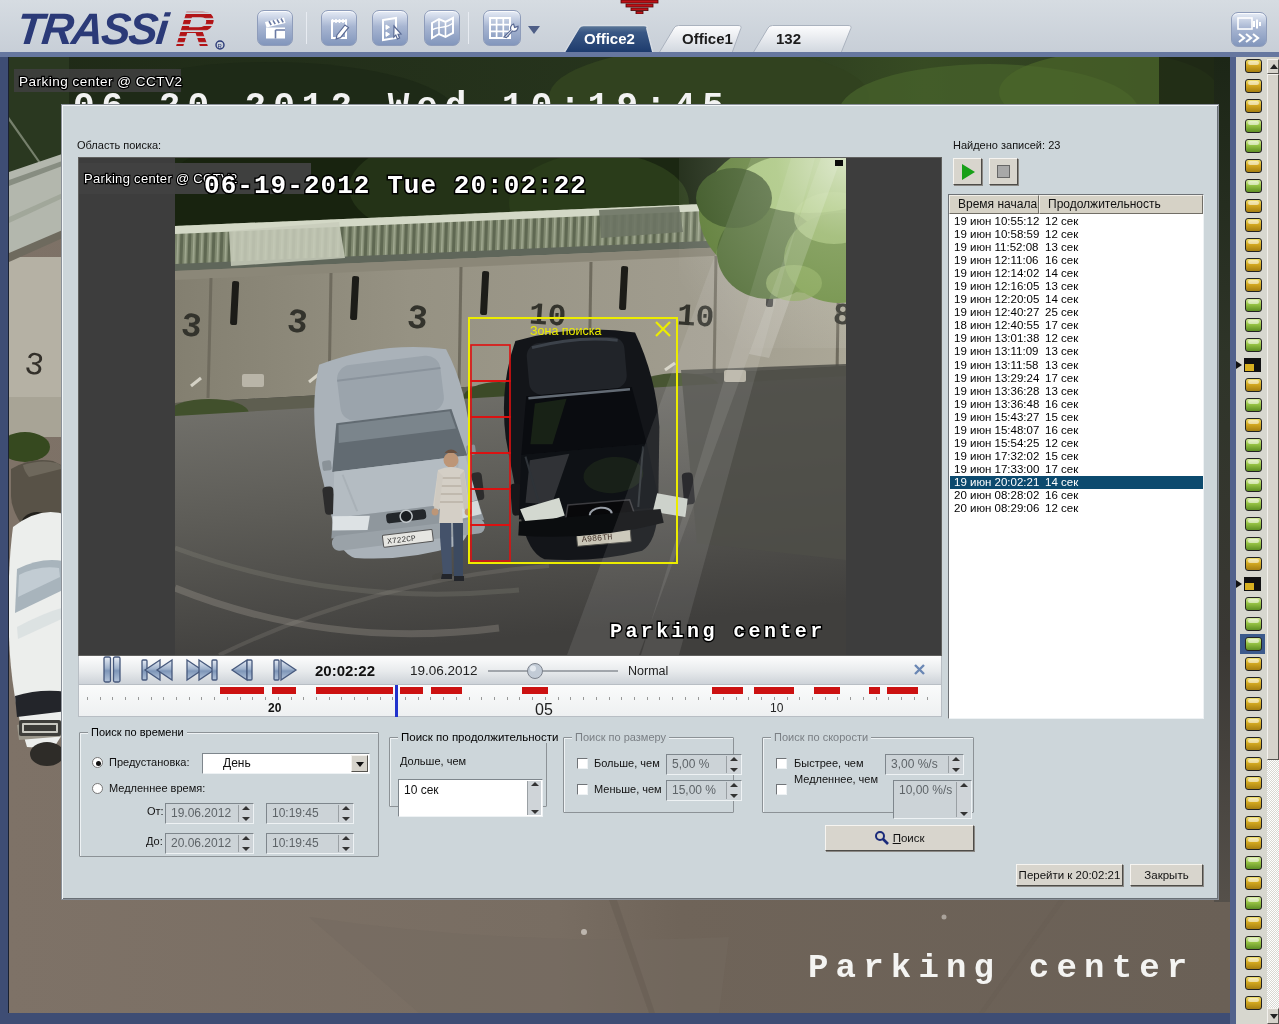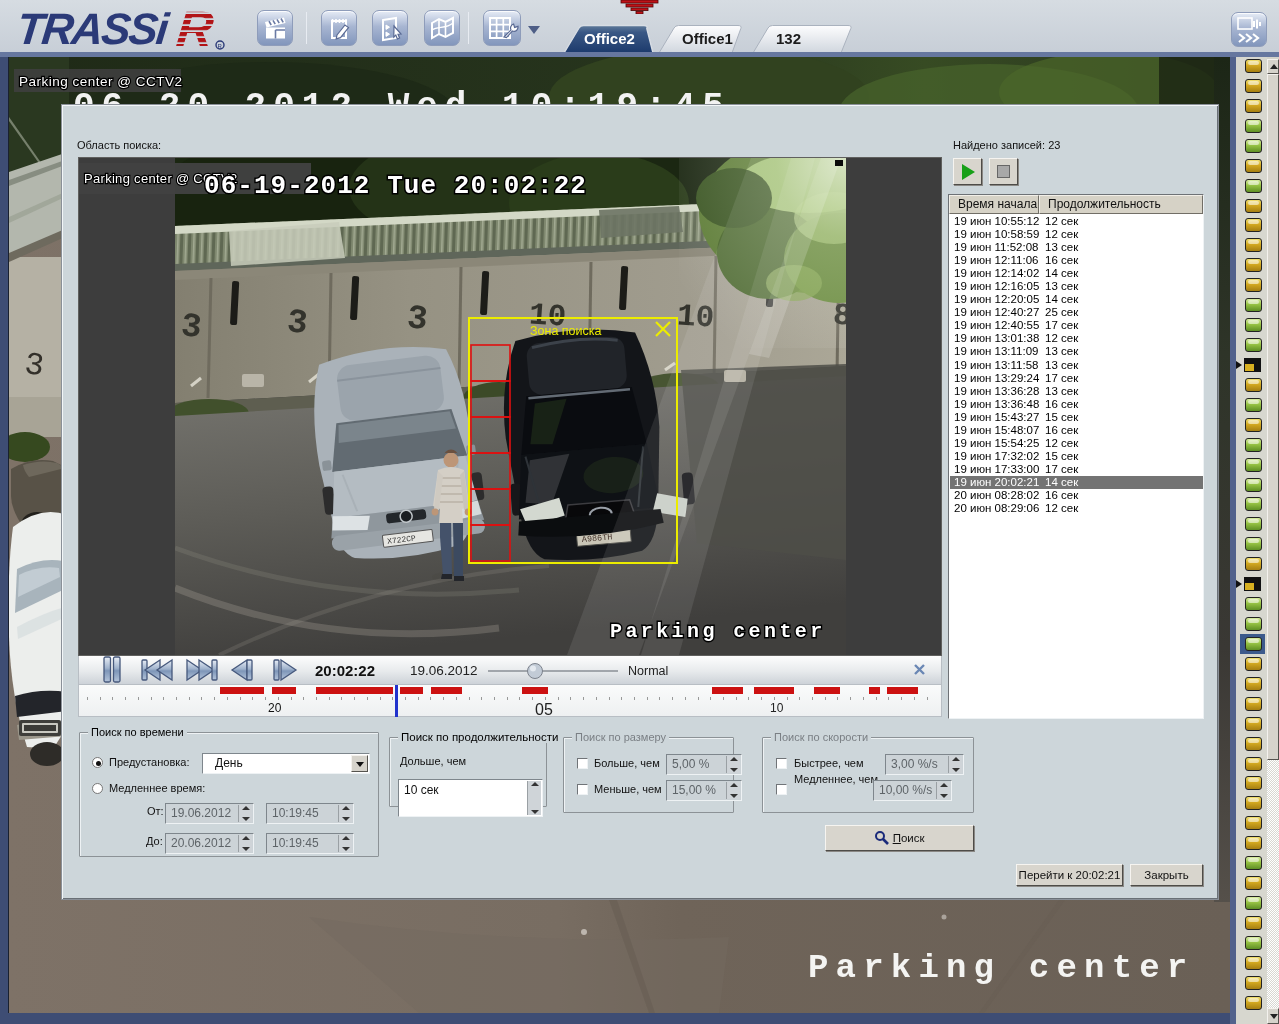--- a/index.html
+++ b/index.html
@@ -41,21 +41,21 @@
 .spin:before,.spin:after{content:"";position:absolute;left:3px;border:4px solid transparent}
 .spin:before{top:1px;border-bottom:4px solid #333;border-top:none}
 .spin:after{bottom:1px;border-top:4px solid #333;border-bottom:none}
 .btn{position:absolute;background:#d8d5cd;border:1px solid;border-color:#f6f4f0 #4e4c48 #4e4c48 #f6f4f0;box-shadow:1px 1px 0 #8a8884;font-size:11.5px;color:#111;text-align:center;white-space:nowrap}
 .radio{position:absolute;width:11px;height:11px;border-radius:50%;background:#fff;border:1px solid #777}
 .check{position:absolute;width:11px;height:11px;background:#fff;border:1px solid;border-color:#707478 #eef2f4 #eef2f4 #707478}
 
 #rectable{position:absolute;left:886px;top:89px;width:256px;height:525px;background:#fff;border:1px solid;border-color:#6e7276 #eef2f4 #eef2f4 #6e7276}
 .hdr{position:absolute;top:0;height:19px;background:#d6d2c6;border:1px solid;border-color:#f2efe8 #716e66 #716e66 #f2efe8;font-size:12px;color:#111;line-height:17px;padding-left:8px}
 .row{position:absolute;left:1px;height:13px;font-size:11.5px;line-height:13px;color:#000;white-space:pre}
-.rowsel{background:#737373;color:#fff}
+.rowsel{background:#0c4a6e;color:#fff}
 </style></head>
 <body>
 <div id="root">
   <div id="topbar">
     <svg class="abs" style="left:8px;top:2px" width="220" height="50" xmlns="http://www.w3.org/2000/svg">
       <defs>
         <pattern id="redstripe" width="6" height="6" patternUnits="userSpaceOnUse">
           <rect width="6" height="4.2" fill="#b21417"></rect>
         </pattern>
       </defs>
@@ -672,33 +672,33 @@
       <div class="tick" style="left:733px;height:3px"></div>
       <div class="tick" style="left:746px;height:3px"></div>
       <div class="tick" style="left:758px;height:3px"></div>
       <div class="tick" style="left:771px;height:3px"></div>
       <div class="tick" style="left:784px;height:3px"></div>
       <div class="tick" style="left:797px;height:3px"></div>
       <div class="tick" style="left:809px;height:3px"></div>
       <div class="tick" style="left:822px;height:3px"></div>
       <div class="tick" style="left:835px;height:3px"></div>
       <div class="tick" style="left:848px;height:3px"></div>
-      <div class="abs" style="left:189px;top:16px;font-size:12px;font-weight:normal;color:#111">20</div>
+      <div class="abs" style="left:189px;top:16px;font-size:12px;font-weight:bold;color:#111">20</div>
       <div class="abs" style="left:456px;top:16px;font-size:16px;color:#222">05</div>
       <div class="abs" style="left:691px;top:16px;font-size:12px;color:#222">10</div>
       <div class="abs" style="left:316px;top:0;width:3px;height:32px;background:#2233cc"></div>
     </div>
 
     <div class="grp" style="left:17px;top:627px;width:300px;height:125px">
       <div class="legend">Поиск по времени</div>
       <div class="radio" style="left:12px;top:24px">
           <div style="position:absolute;left:3px;top:3px;width:5px;height:5px;border-radius:50%;background:#111"></div>
         </div>
       <label class="lab abs" style="left:29px;top:23px">Предустановка:</label>
-      <div class="fld" style="left:122px;top:20px;width:168px;height:21px;line-height:19px"><span style="padding-left:12px">День</span>
+      <div class="fld" style="left:122px;top:20px;width:168px;height:21px;line-height:19px"><span style="padding-left:20px">День</span>
         <div class="abs" style="right:1px;top:1px;width:17px;height:17px;background:#d6d3cb;border:1px solid;border-color:#f4f2ee #55534e #55534e #f4f2ee">
             <div class="abs" style="left:4px;top:6px;width:0;height:0;border:4px solid transparent;border-top:5px solid #111;border-bottom:none"></div>
           </div>
       </div>
       <div class="radio" style="left:12px;top:50px"></div>
       <label class="lab abs" style="left:29px;top:49px">Медленнее время:</label>
       <label class="lab abs" style="left:67px;top:72px">От:</label>
       <div class="fld dis" style="left:85px;top:70px;width:89px;height:21px;line-height:19px"><span style="padding-left:5px">19.06.2012</span><div class="spin"></div></div>
       <div class="fld dis" style="left:186px;top:70px;width:88px;height:21px;line-height:19px"><span style="padding-left:5px">10:19:45</span><div class="spin"></div></div>
       <label class="lab abs" style="left:66px;top:102px">До:</label>
@@ -722,21 +722,21 @@
       <div class="fld dis" style="left:102px;top:42px;width:76px;height:21px;line-height:19px"><span style="padding-left:5px">15,00 %</span><div class="spin"></div></div>
     </div>
 
     <div class="grp" style="left:700px;top:632px;width:212px;height:76px">
       <div class="legend gray">Поиск по скорости</div>
       <div class="check" style="left:13px;top:20px"></div>
       <label class="lab abs gray" style="left:31px;top:19px">Быстрее, чем</label>
       <div class="fld dis" style="left:122px;top:16px;width:79px;height:21px;line-height:19px"><span style="padding-left:5px">3,00 %/s</span><div class="spin"></div></div>
       <div class="check" style="left:13px;top:46px"></div>
       <label class="lab abs gray" style="left:31px;top:35px">Медленнее, чем</label>
-      <div class="fld dis" style="left:110px;top:42px;width:79px;height:21px;line-height:19px"><span style="padding-left:5px">10,00 %/s</span><div class="spin"></div></div>
+      <div class="fld dis" style="left:130px;top:42px;width:79px;height:39px;line-height:19px"><span style="padding-left:5px">10,00 %/s</span><div class="spin"></div></div>
     </div>
     <div class="btn" style="left:763px;top:720px;width:149px;height:26px;line-height:24px">
       <svg width="15" height="15" style="vertical-align:-3px" xmlns="http://www.w3.org/2000/svg">
           <circle cx="6" cy="6" r="4" fill="none" stroke="#1a2a7a" stroke-width="2"></circle>
           <line x1="9" y1="9" x2="14" y2="14" stroke="#1a2a7a" stroke-width="2.6"></line>
         </svg>
       <span style="text-decoration:underline">П</span>оиск</div>
     <div class="btn" style="left:954px;top:759px;width:107px;height:22px;line-height:20px">Перейти к 20:02:21</div>
     <div class="btn" style="left:1068px;top:759px;width:73px;height:22px;line-height:20px">Закрыть</div>
 
@@ -751,21 +751,21 @@
       <div class="hdr" style="left:0;width:90px">Время начала</div>
       <div class="hdr" style="left:90px;width:164px">Продолжительность</div>
       <div class="row" style="top:20px;width:253px"><span style="position:absolute;left:4px">19 июн 10:55:12</span><span style="position:absolute;left:95px">12 сек</span></div>
       <div class="row" style="top:33px;width:253px"><span style="position:absolute;left:4px">19 июн 10:58:59</span><span style="position:absolute;left:95px">12 сек</span></div>
       <div class="row" style="top:46px;width:253px"><span style="position:absolute;left:4px">19 июн 11:52:08</span><span style="position:absolute;left:95px">13 сек</span></div>
       <div class="row" style="top:59px;width:253px"><span style="position:absolute;left:4px">19 июн 12:11:06</span><span style="position:absolute;left:95px">16 сек</span></div>
       <div class="row" style="top:72px;width:253px"><span style="position:absolute;left:4px">19 июн 12:14:02</span><span style="position:absolute;left:95px">14 сек</span></div>
       <div class="row" style="top:85px;width:253px"><span style="position:absolute;left:4px">19 июн 12:16:05</span><span style="position:absolute;left:95px">13 сек</span></div>
       <div class="row" style="top:98px;width:253px"><span style="position:absolute;left:4px">19 июн 12:20:05</span><span style="position:absolute;left:95px">14 сек</span></div>
       <div class="row" style="top:111px;width:253px"><span style="position:absolute;left:4px">19 июн 12:40:27</span><span style="position:absolute;left:95px">25 сек</span></div>
-      <div class="row" style="top:124px;width:253px"><span style="position:absolute;left:4px">19 июн 12:40:55</span><span style="position:absolute;left:95px">17 сек</span></div>
+      <div class="row" style="top:124px;width:253px"><span style="position:absolute;left:4px">18 июн 12:40:55</span><span style="position:absolute;left:95px">17 сек</span></div>
       <div class="row" style="top:137px;width:253px"><span style="position:absolute;left:4px">19 июн 13:01:38</span><span style="position:absolute;left:95px">12 сек</span></div>
       <div class="row" style="top:150px;width:253px"><span style="position:absolute;left:4px">19 июн 13:11:09</span><span style="position:absolute;left:95px">13 сек</span></div>
       <div class="row" style="top:164px;width:203px"><span style="position:absolute;left:4px">19 июн 13:11:58</span><span style="position:absolute;left:95px">13 сек</span></div>
       <div class="row" style="top:177px;width:253px"><span style="position:absolute;left:4px">19 июн 13:29:24</span><span style="position:absolute;left:95px">17 сек</span></div>
       <div class="row" style="top:190px;width:253px"><span style="position:absolute;left:4px">19 июн 13:36:28</span><span style="position:absolute;left:95px">13 сек</span></div>
       <div class="row" style="top:203px;width:253px"><span style="position:absolute;left:4px">19 июн 13:36:48</span><span style="position:absolute;left:95px">16 сек</span></div>
       <div class="row" style="top:216px;width:253px"><span style="position:absolute;left:4px">19 июн 15:43:27</span><span style="position:absolute;left:95px">15 сек</span></div>
       <div class="row" style="top:229px;width:253px"><span style="position:absolute;left:4px">19 июн 15:48:07</span><span style="position:absolute;left:95px">16 сек</span></div>
       <div class="row" style="top:242px;width:253px"><span style="position:absolute;left:4px">19 июн 15:54:25</span><span style="position:absolute;left:95px">12 сек</span></div>
       <div class="row" style="top:255px;width:253px"><span style="position:absolute;left:4px">19 июн 17:32:02</span><span style="position:absolute;left:95px">15 сек</span></div>

